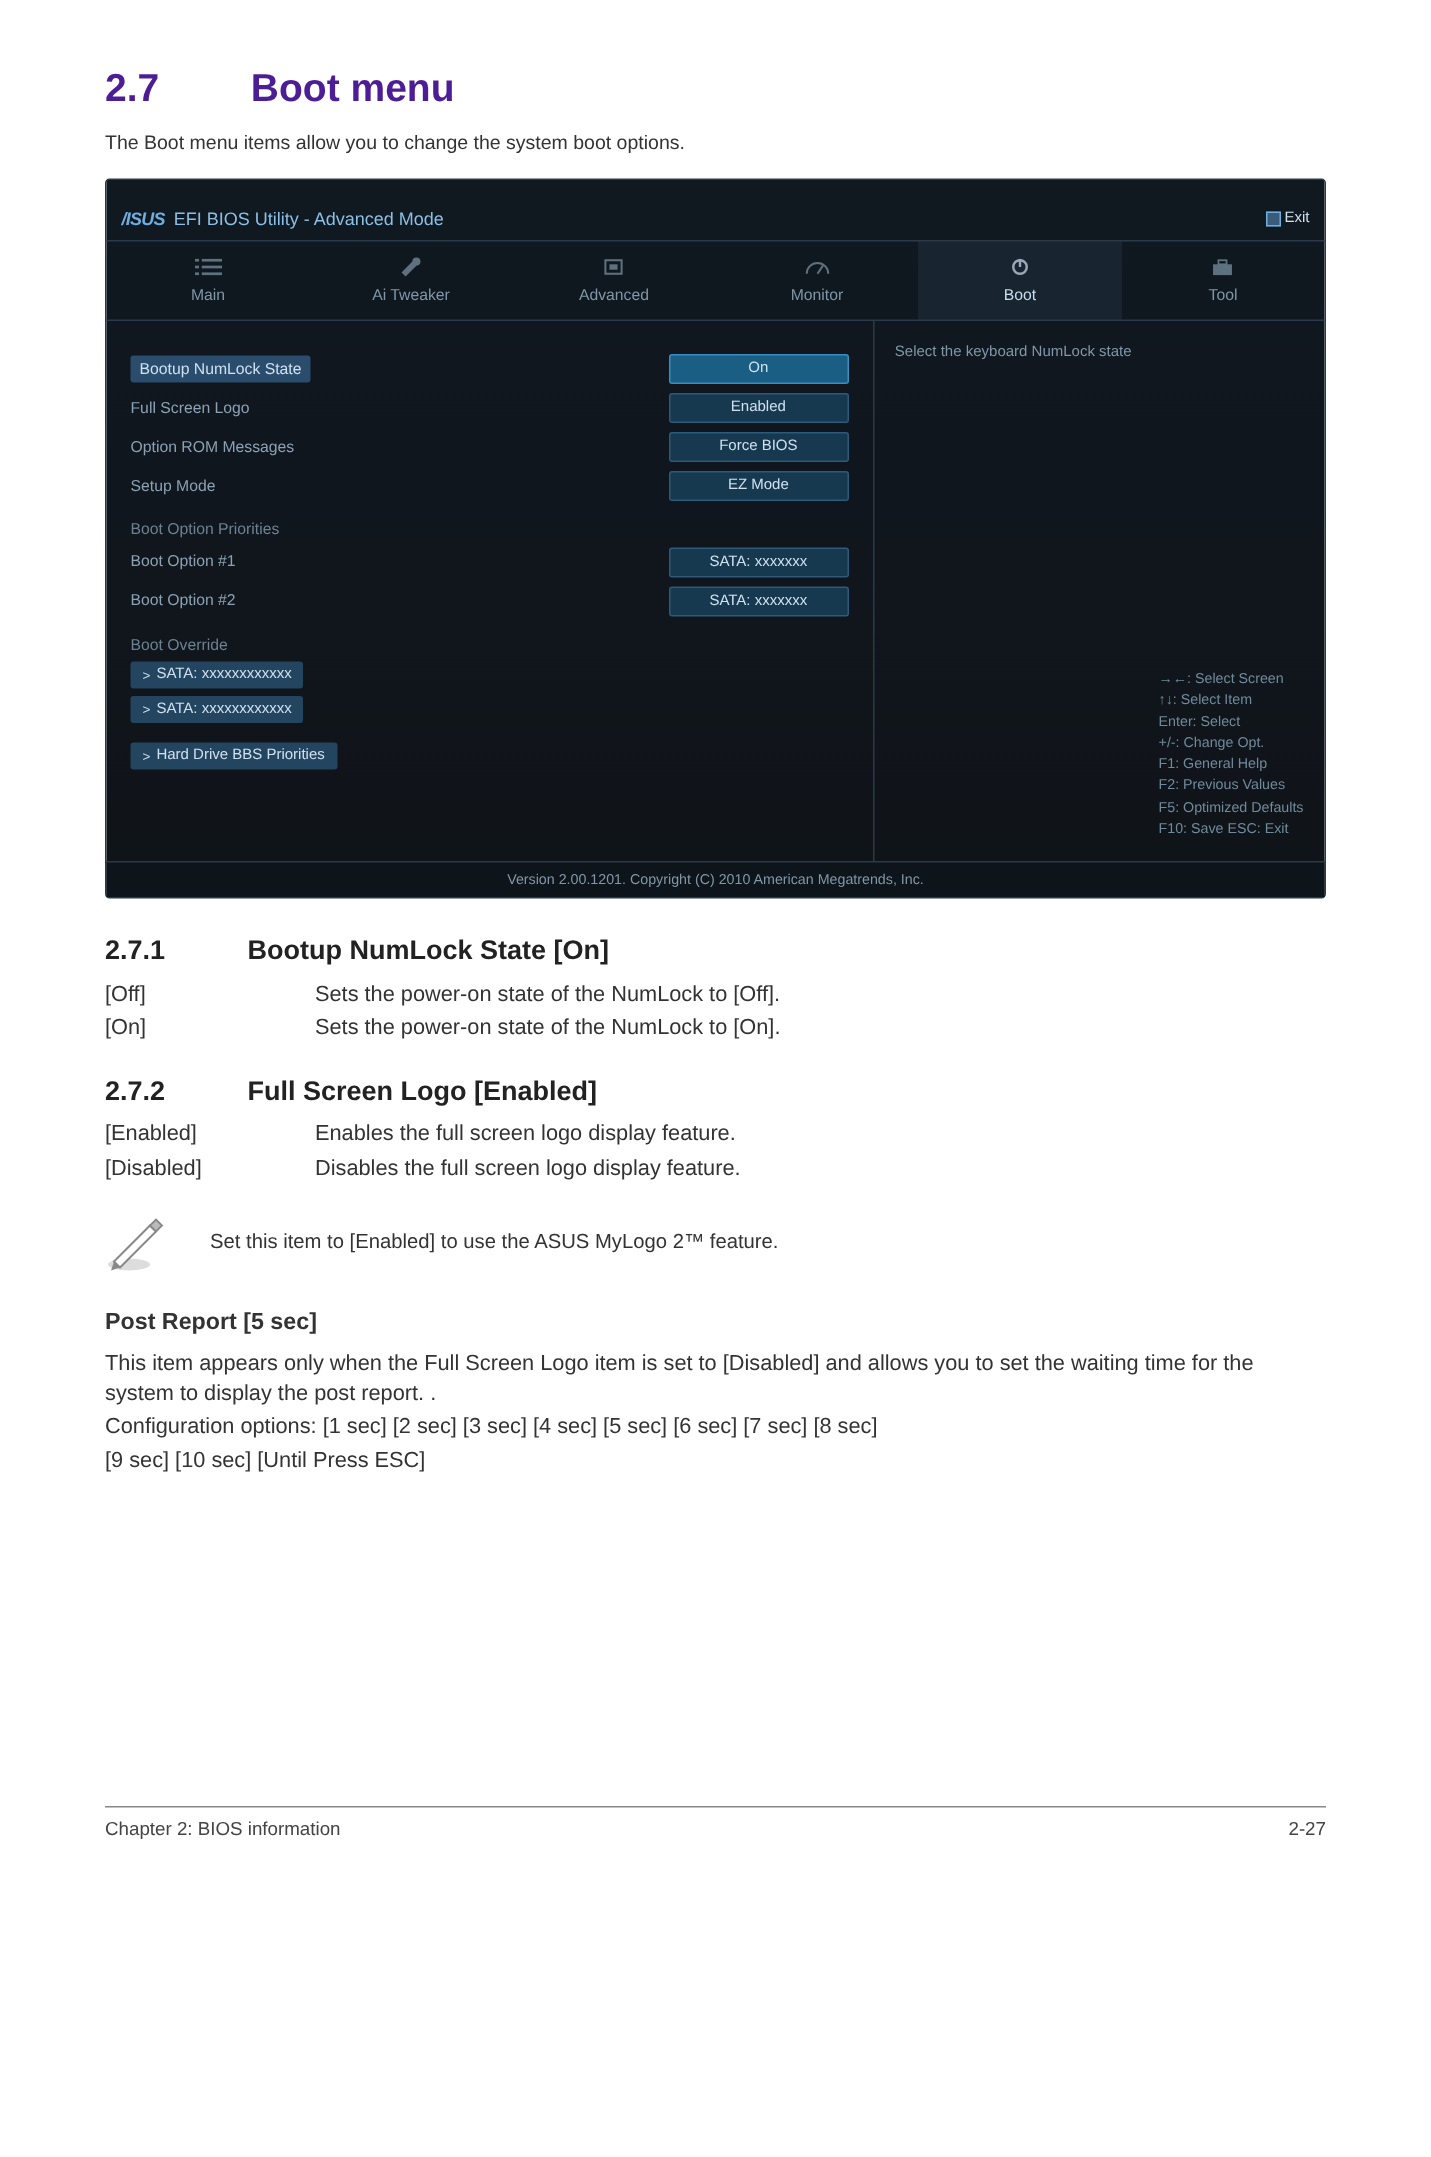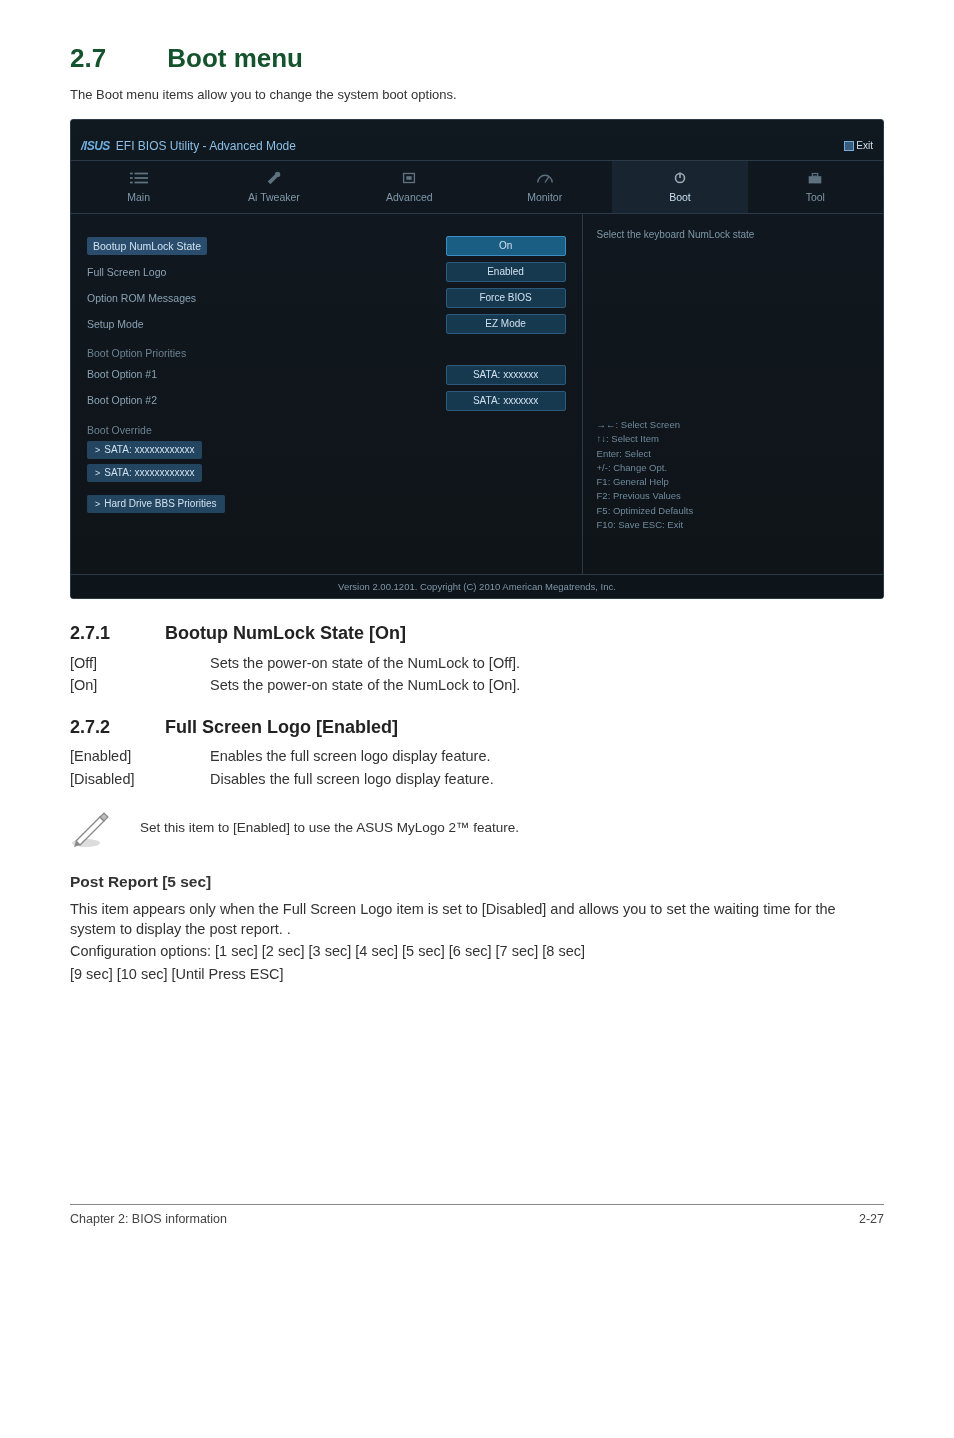--- a/index.html
+++ b/index.html
@@ -9,21 +9,21 @@
     width: 954px;
     margin: 0 auto;
     padding: 40px 70px 30px 70px;
     color: #333;
     font-size: 14px;
     line-height: 1.4;
   }
   h1.section-title {
     font-size: 26px;
     font-weight: bold;
-    color: #14532d;
+    color: #4c1d95;
     margin-bottom: 10px;
   }
   h1.section-title .num { display:inline-block; width: 90px; }
   p.intro { margin-bottom: 14px; font-size: 13px; color:#333; }
 
   
   .bios {
     background: linear-gradient(#101820, #0f1418);
     border: 1px solid #2a3a48;
     border-radius: 3px;
@@ -257,21 +257,21 @@
       </div>
       <div style="height:8px"></div>
       <div>
         <div class="sub-item">
             <span class="chev">&gt;</span>
             <span>Hard Drive BBS Priorities</span>
           </div>
       </div>
     </div>
 
-    <div class="bios-right" style="display:flex; flex-direction:column;">
+    <div class="bios-right" style="display:flex; flex-direction:row;">
       <div>Select the keyboard NumLock state</div>
       <div style="flex:1"></div>
       <div class="help-block">
         <div class="help-line">→←: Select Screen</div>
         <div class="help-line">↑↓: Select Item</div>
         <div class="help-line">Enter: Select</div>
         <div class="help-line">+/-: Change Opt.</div>
         <div class="help-line">F1: General Help</div>
         <div class="help-line">F2: Previous Values</div>
         <div class="help-line">F5: Optimized Defaults</div>

